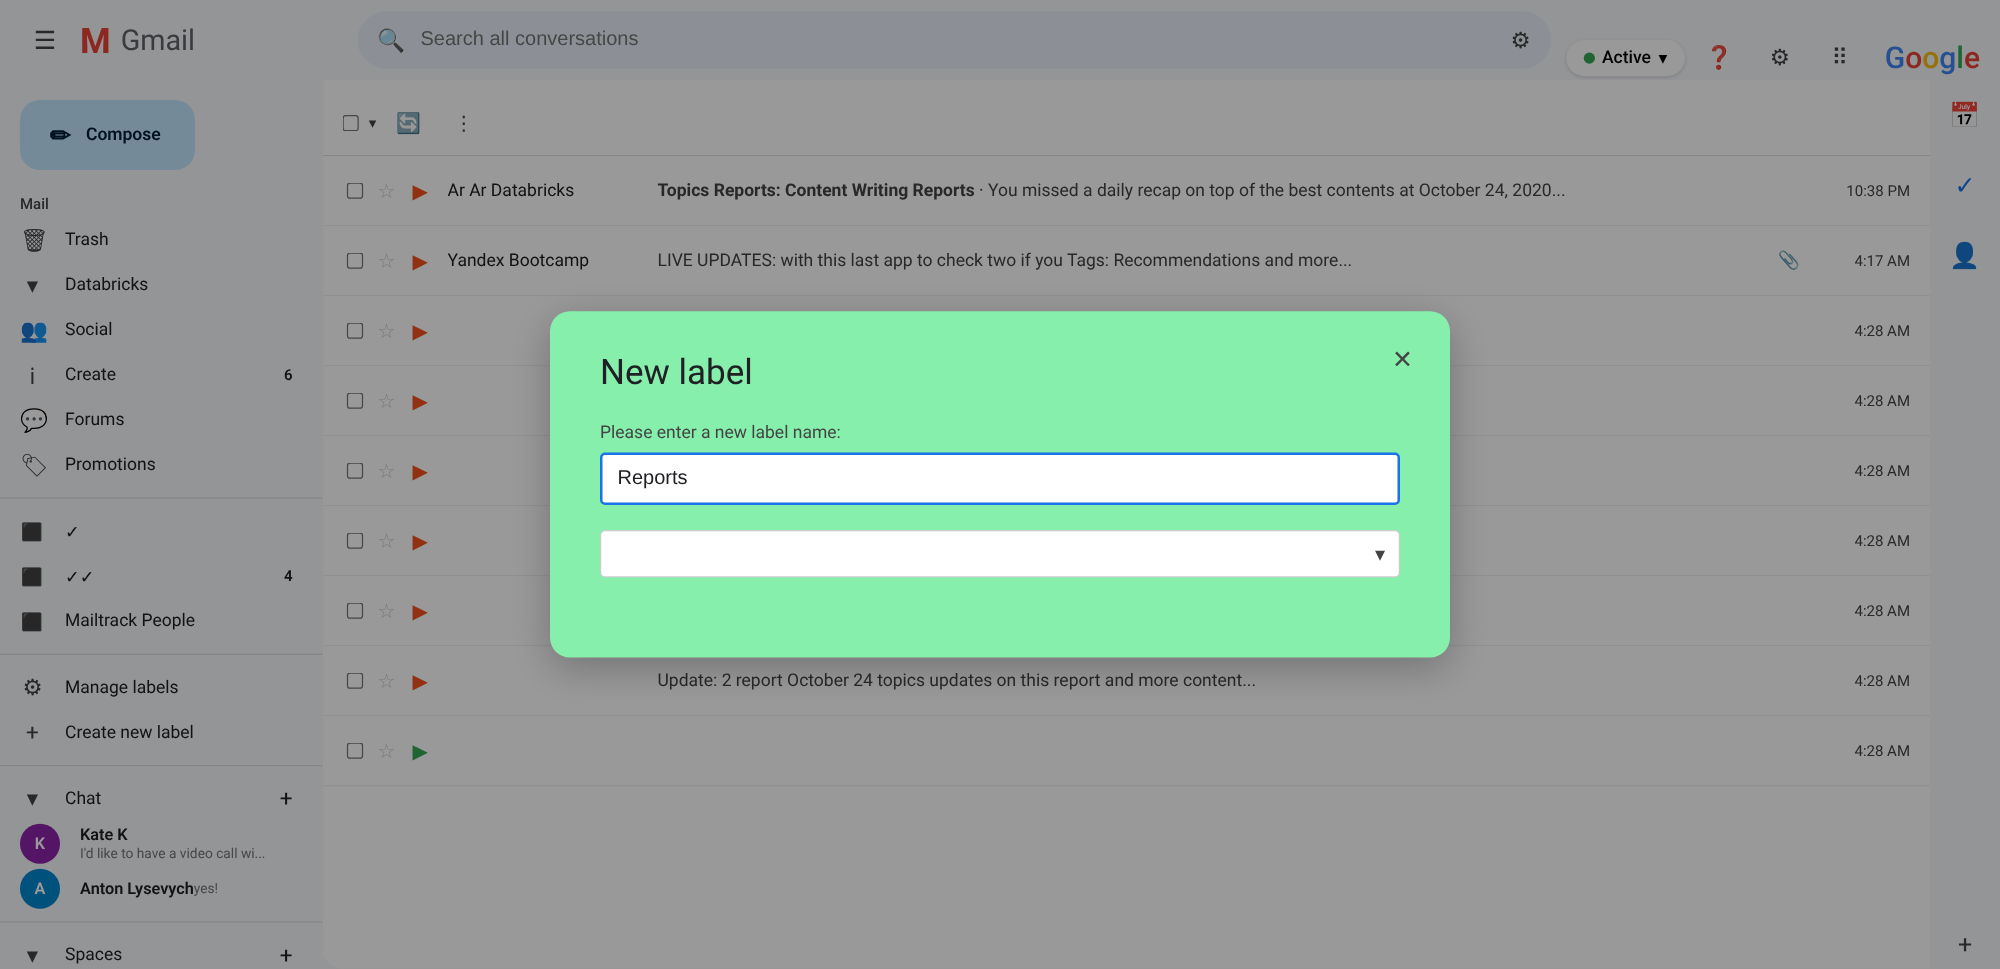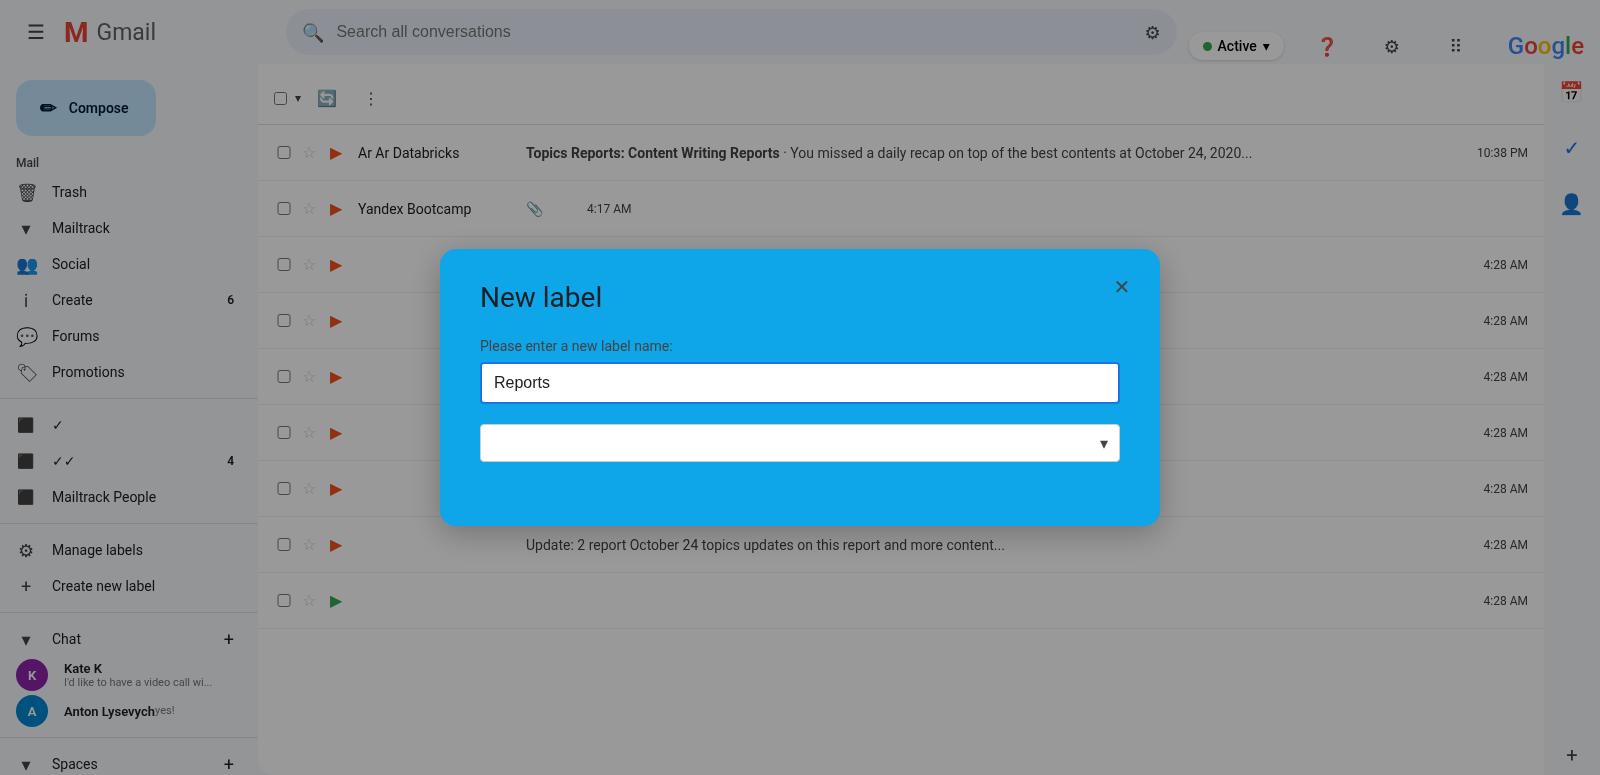--- a/index.html
+++ b/index.html
@@ -17,21 +17,21 @@
     .gmail-logo { display: flex; align-items: center; gap: 4px; }
 
     .search-bar {
       flex: 1; background: #eaf1fb; border-radius: 24px; height: 46px;
       display: flex; align-items: center; padding: 0 16px; gap: 12px;
     }
     .search-bar input {
       border: none; background: transparent; font-size: 16px; flex: 1; outline: none; color: #202124;
     }
 
-    .topbar-right { display: flex; align-items: center; gap: 24px; margin-left: auto; margin-top: 28px; }
+    .topbar-right { display: flex; align-items: center; gap: 8px; margin-left: auto; margin-top: 28px; }
     .active-badge {
       display: flex; align-items: center; gap: 6px; background: white;
       border-radius: 20px; padding: 6px 14px; font-size: 14px; font-weight: 500;
       box-shadow: 0 1px 3px rgba(0,0,0,0.15); cursor: pointer;
     }
     .active-dot { width: 9px; height: 9px; background: #34a853; border-radius: 50%; }
     .topbar-icon { width: 40px; height: 40px; display: flex; align-items: center; justify-content: center; border-radius: 50%; cursor: pointer; color: #444; font-size: 18px; }
     .google-logo { font-size: 24px; font-weight: 500; color: #5f6368; margin-left: 8px; }
     .google-logo span.g { color: #4285f4; }
     .google-logo span.o1 { color: #EA4335; }
@@ -101,21 +101,21 @@
     }
     .right-panel-icon { width: 40px; height: 40px; display: flex; align-items: center; justify-content: center; border-radius: 50%; cursor: pointer; font-size: 20px; color: #444; }
 
     
     .modal-overlay {
       position: fixed; top: 0; left: 0; right: 0; bottom: 0;
       background: rgba(0,0,0,0.4); z-index: 100;
       display: flex; align-items: center; justify-content: center;
     }
     .modal {
-      background: #0ea5e9; border-radius: 16px; padding: 32px 40px;
+      background: #86efac; border-radius: 16px; padding: 32px 40px;
       width: 720px; box-shadow: 0 8px 32px rgba(0,0,0,0.25); position: relative;
     }
     .modal-title { font-size: 28px; font-weight: 400; color: #202124; margin-bottom: 24px; }
     .modal-close {
       position: absolute; top: 20px; right: 20px;
       width: 36px; height: 36px; display: flex; align-items: center; justify-content: center;
       border-radius: 50%; cursor: pointer; font-size: 20px; color: #444;
     }
     .modal-label { font-size: 14px; color: #444; margin-bottom: 8px; }
     .modal-input {
@@ -190,21 +190,21 @@
 
   <div class="sidebar-section-label">Mail</div>
 
   <div class="sidebar-item">
     <span class="icon">🗑</span>
     <span class="label">Trash</span>
   </div>
 
   <div class="sidebar-item">
     <span class="icon">▾</span>
-    <span class="label">Mailtrack</span>
+    <span class="label">Databricks</span>
   </div>
 
   <div class="sidebar-item">
     <span class="icon">👥</span>
     <span class="label">Social</span>
   </div>
 
   <div class="sidebar-item">
     <span class="icon">ℹ</span>
     <span class="label">Create</span>
@@ -300,20 +300,21 @@
       <span class="email-tag">▶</span>
       <span class="email-sender">Ar Ar Databricks</span>
       <span class="email-body"><b>Topics Reports: Content Writing Reports</b> · You missed a daily recap on top of the best contents at October 24, 2020...</span>
       <span class="email-time">10:38 PM</span>
     </div>
     <div class="email-row">
       <input type="checkbox" class="email-check" style="">
       <span class="email-star">☆</span>
       <span class="email-tag">▶</span>
       <span class="email-sender">Yandex Bootcamp</span>
+      <span class="email-body">LIVE UPDATES: with this last app to check two if you Tags: Recommendations and more...</span>
       <span style="font-size:14px;color:#aaa;">📎</span>
       <span class="email-time">4:17 AM</span>
     </div>
     <div class="email-row">
       <input type="checkbox" class="email-check" style="">
       <span class="email-star">☆</span>
       <span class="email-tag">▶</span>
       <span class="email-sender" style="color:#888;font-weight:400;"></span>
       <span class="email-body">CONNECT CONTENT updates for October 24 report &amp; click any of the best result &amp; October 24...</span>
       <span class="email-time">4:28 AM</span>

